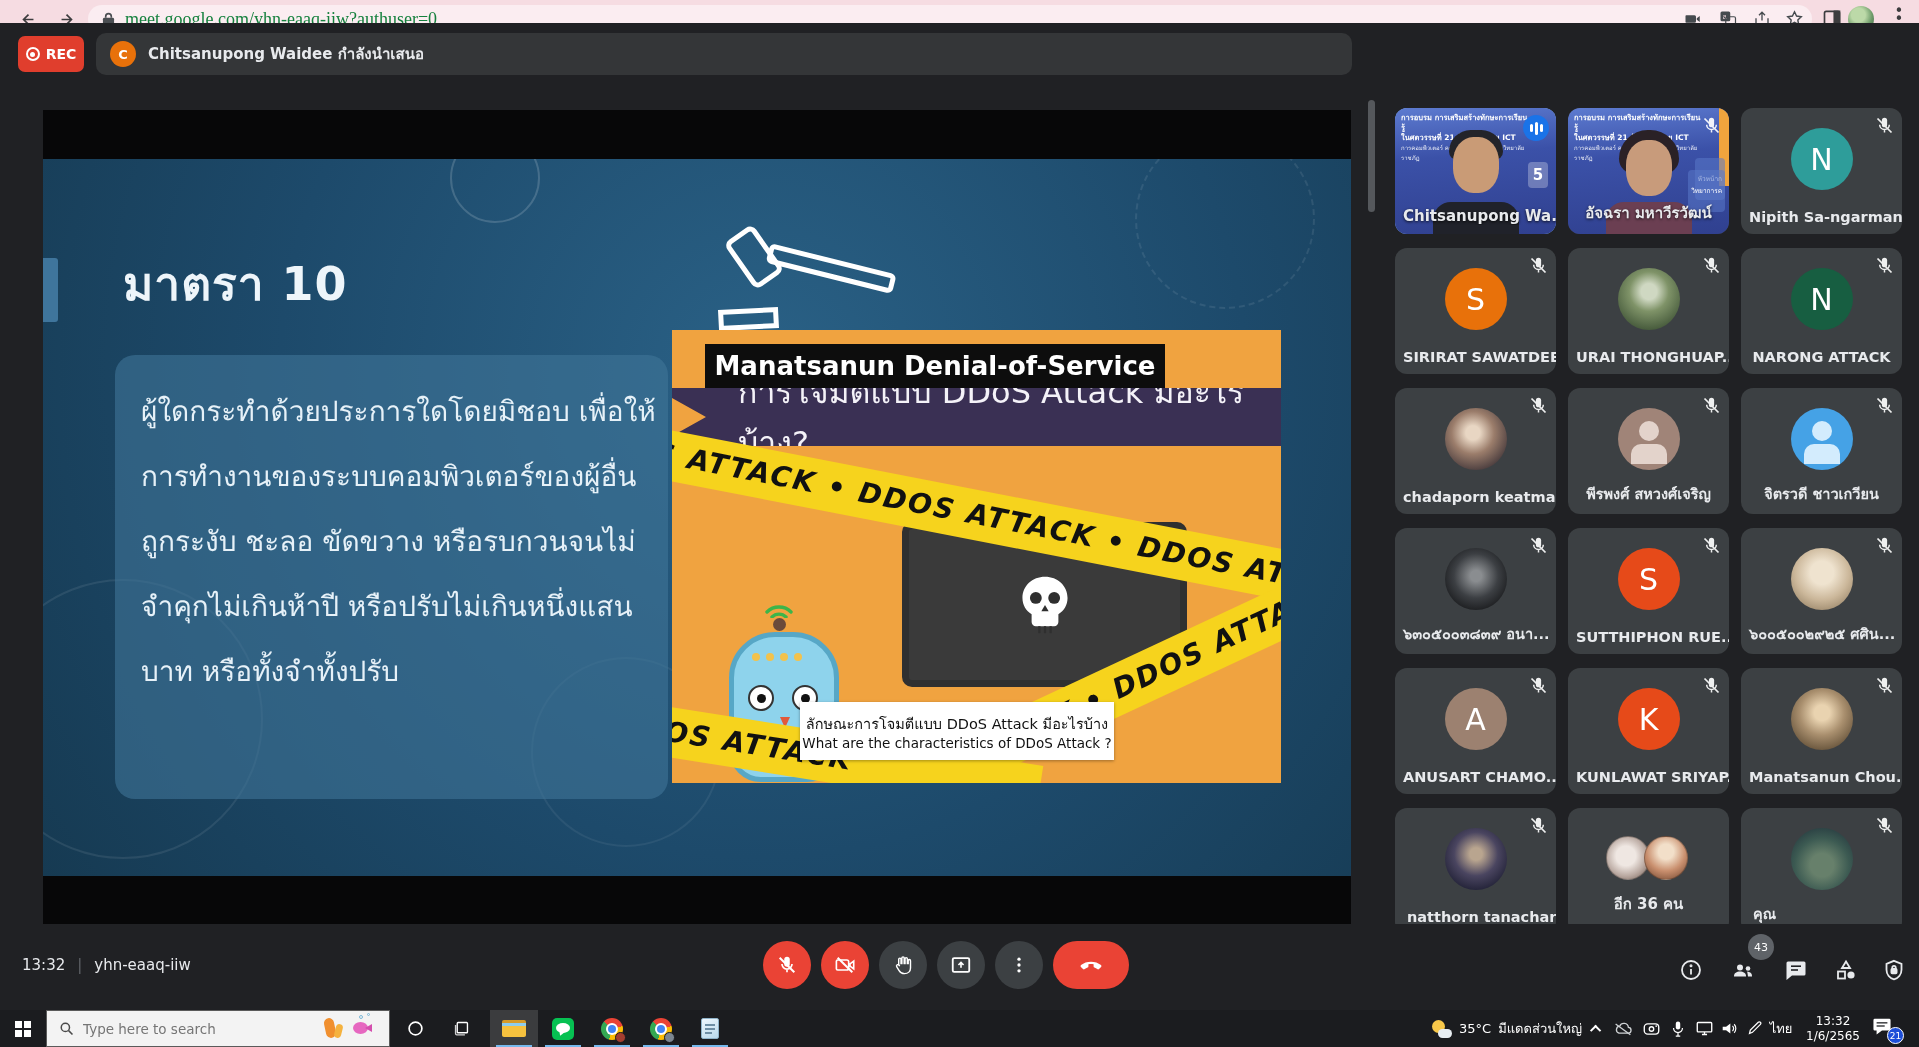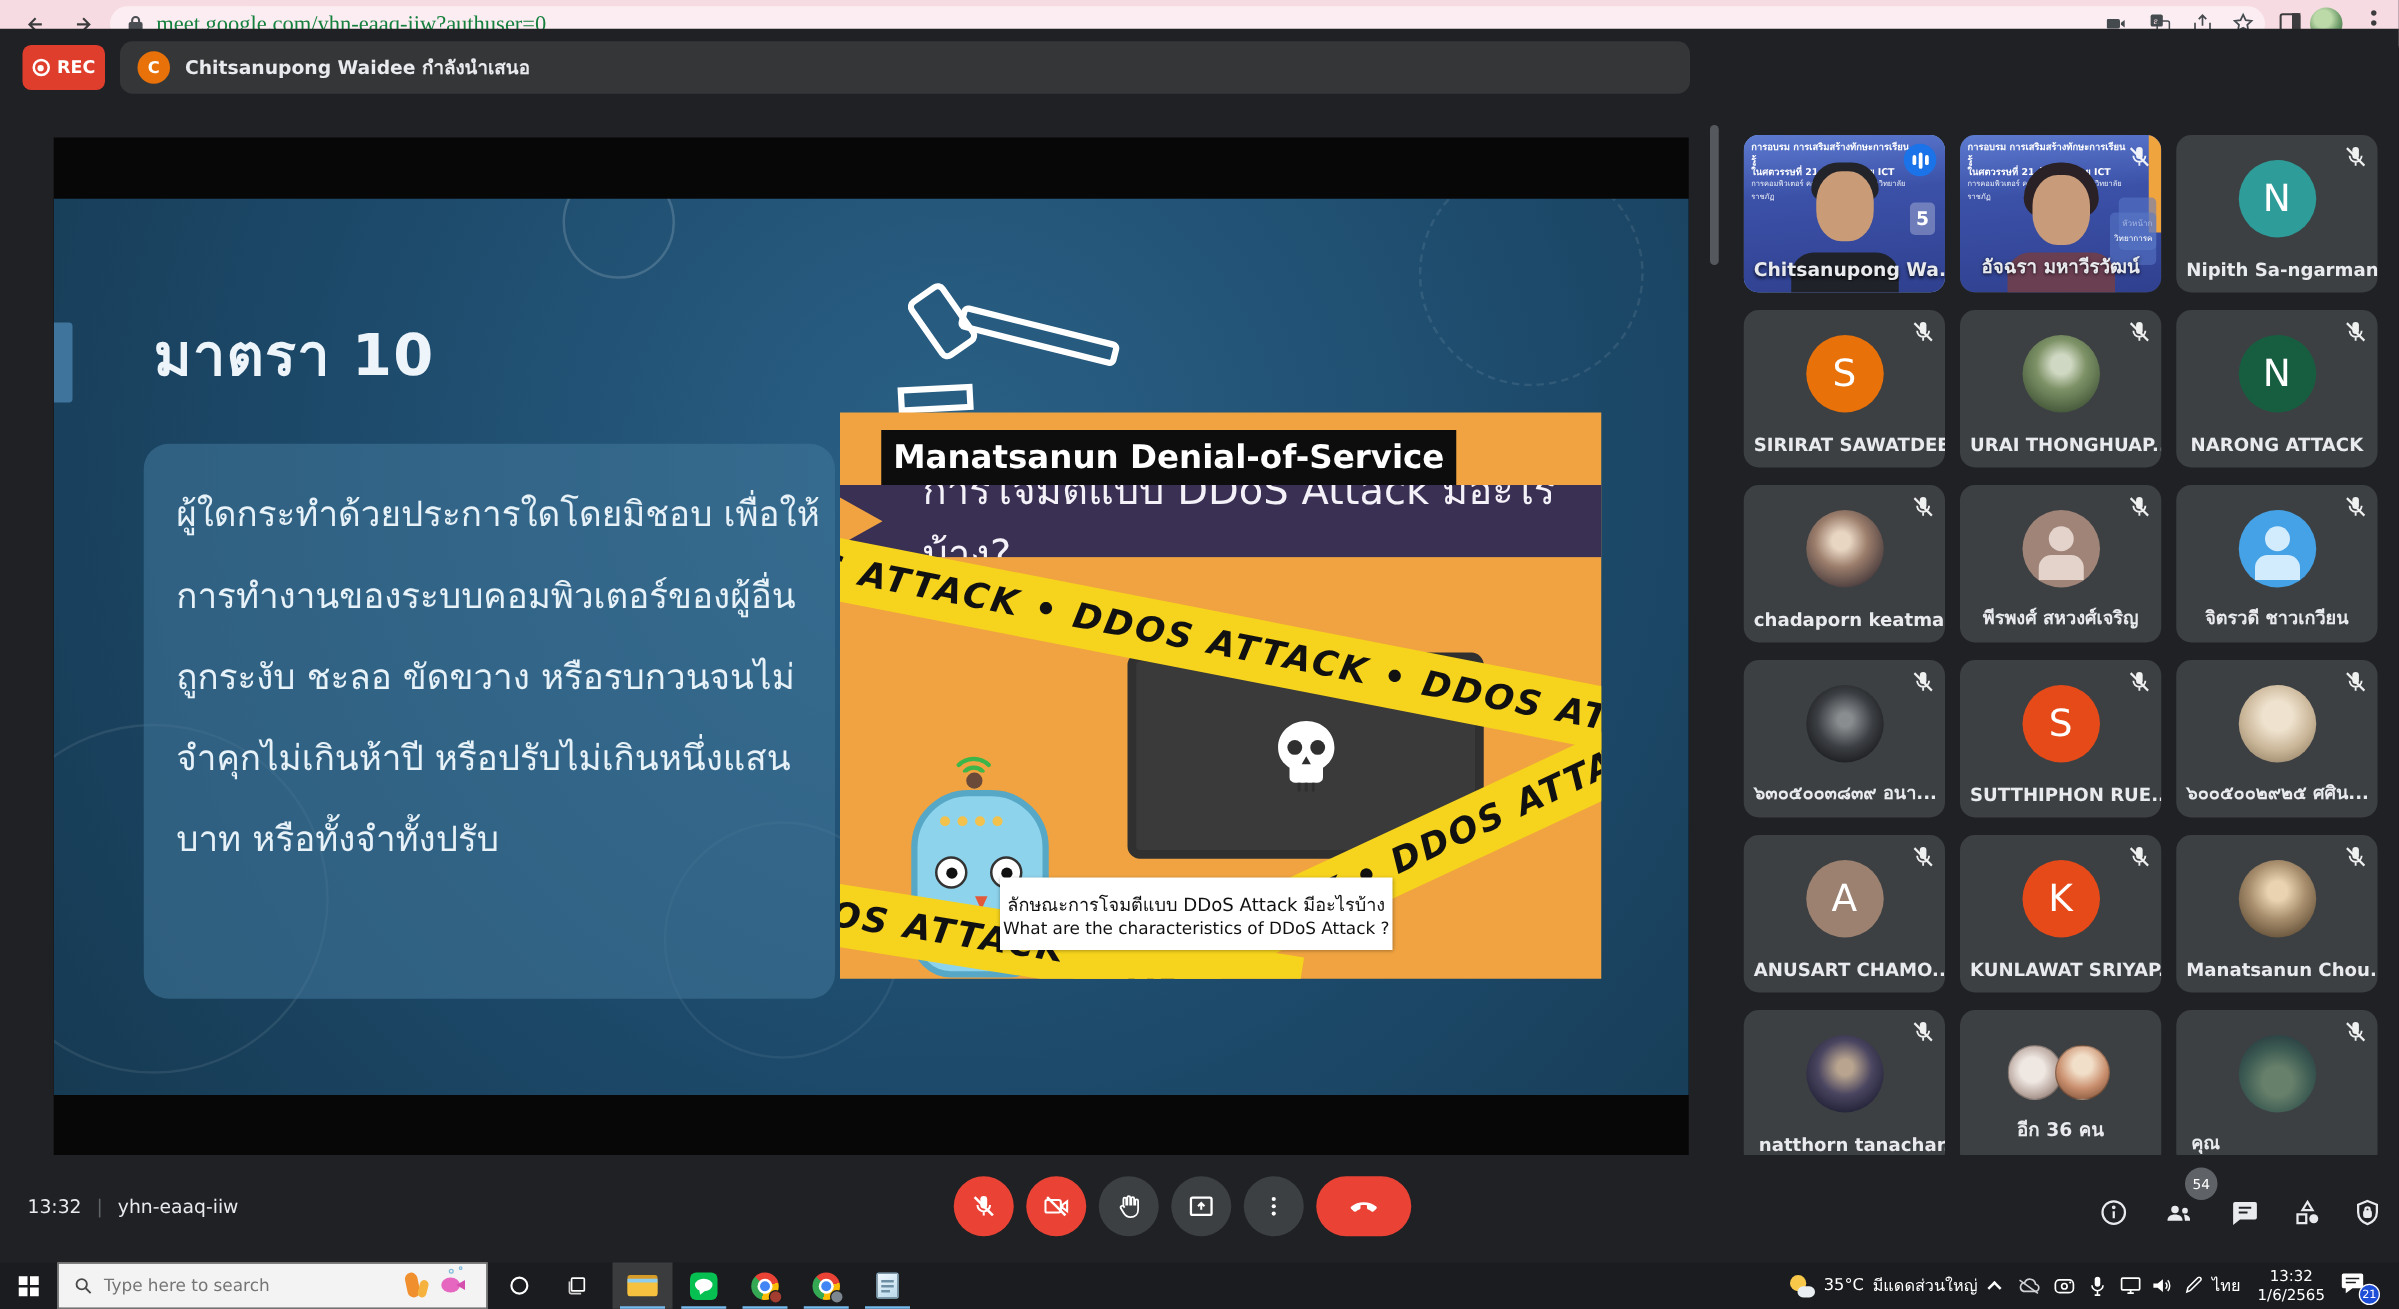--- a/index.html
+++ b/index.html
@@ -524,21 +524,21 @@
         </svg>
     </button>
   </div>
   <span class="ricon" style="left:1679px">
     <svg width="24" height="24" viewBox="0 0 24 24" fill="none" stroke="#e8eaed" stroke-width="1.8">
         <circle cx="12" cy="12" r="9"></circle>
         <line x1="12" y1="11" x2="12" y2="16.5"></line>
         <circle cx="12" cy="7.8" r="0.6" fill="#e8eaed"></circle>
       </svg>
   </span>
-  <div id="badge54">54</div>
+  <div id="badge54">43</div>
   <span class="ricon" style="left:1731px">
     <svg width="24" height="24" viewBox="0 0 24 24" fill="#e8eaed">
         <circle cx="9" cy="9.5" r="3"></circle>
         <path d="M3 18c0-2.8 2.7-4.5 6-4.5s6 1.7 6 4.5v.5H3z"></path>
         <circle cx="17" cy="10.5" r="2.3"></circle>
         <path d="M16.2 13.6c2.7.2 4.8 1.7 4.8 4.1v.8h-4"></path>
       </svg>
   </span>
   <span class="ricon" style="left:1784px">
     <svg width="24" height="24" viewBox="0 0 24 24">

